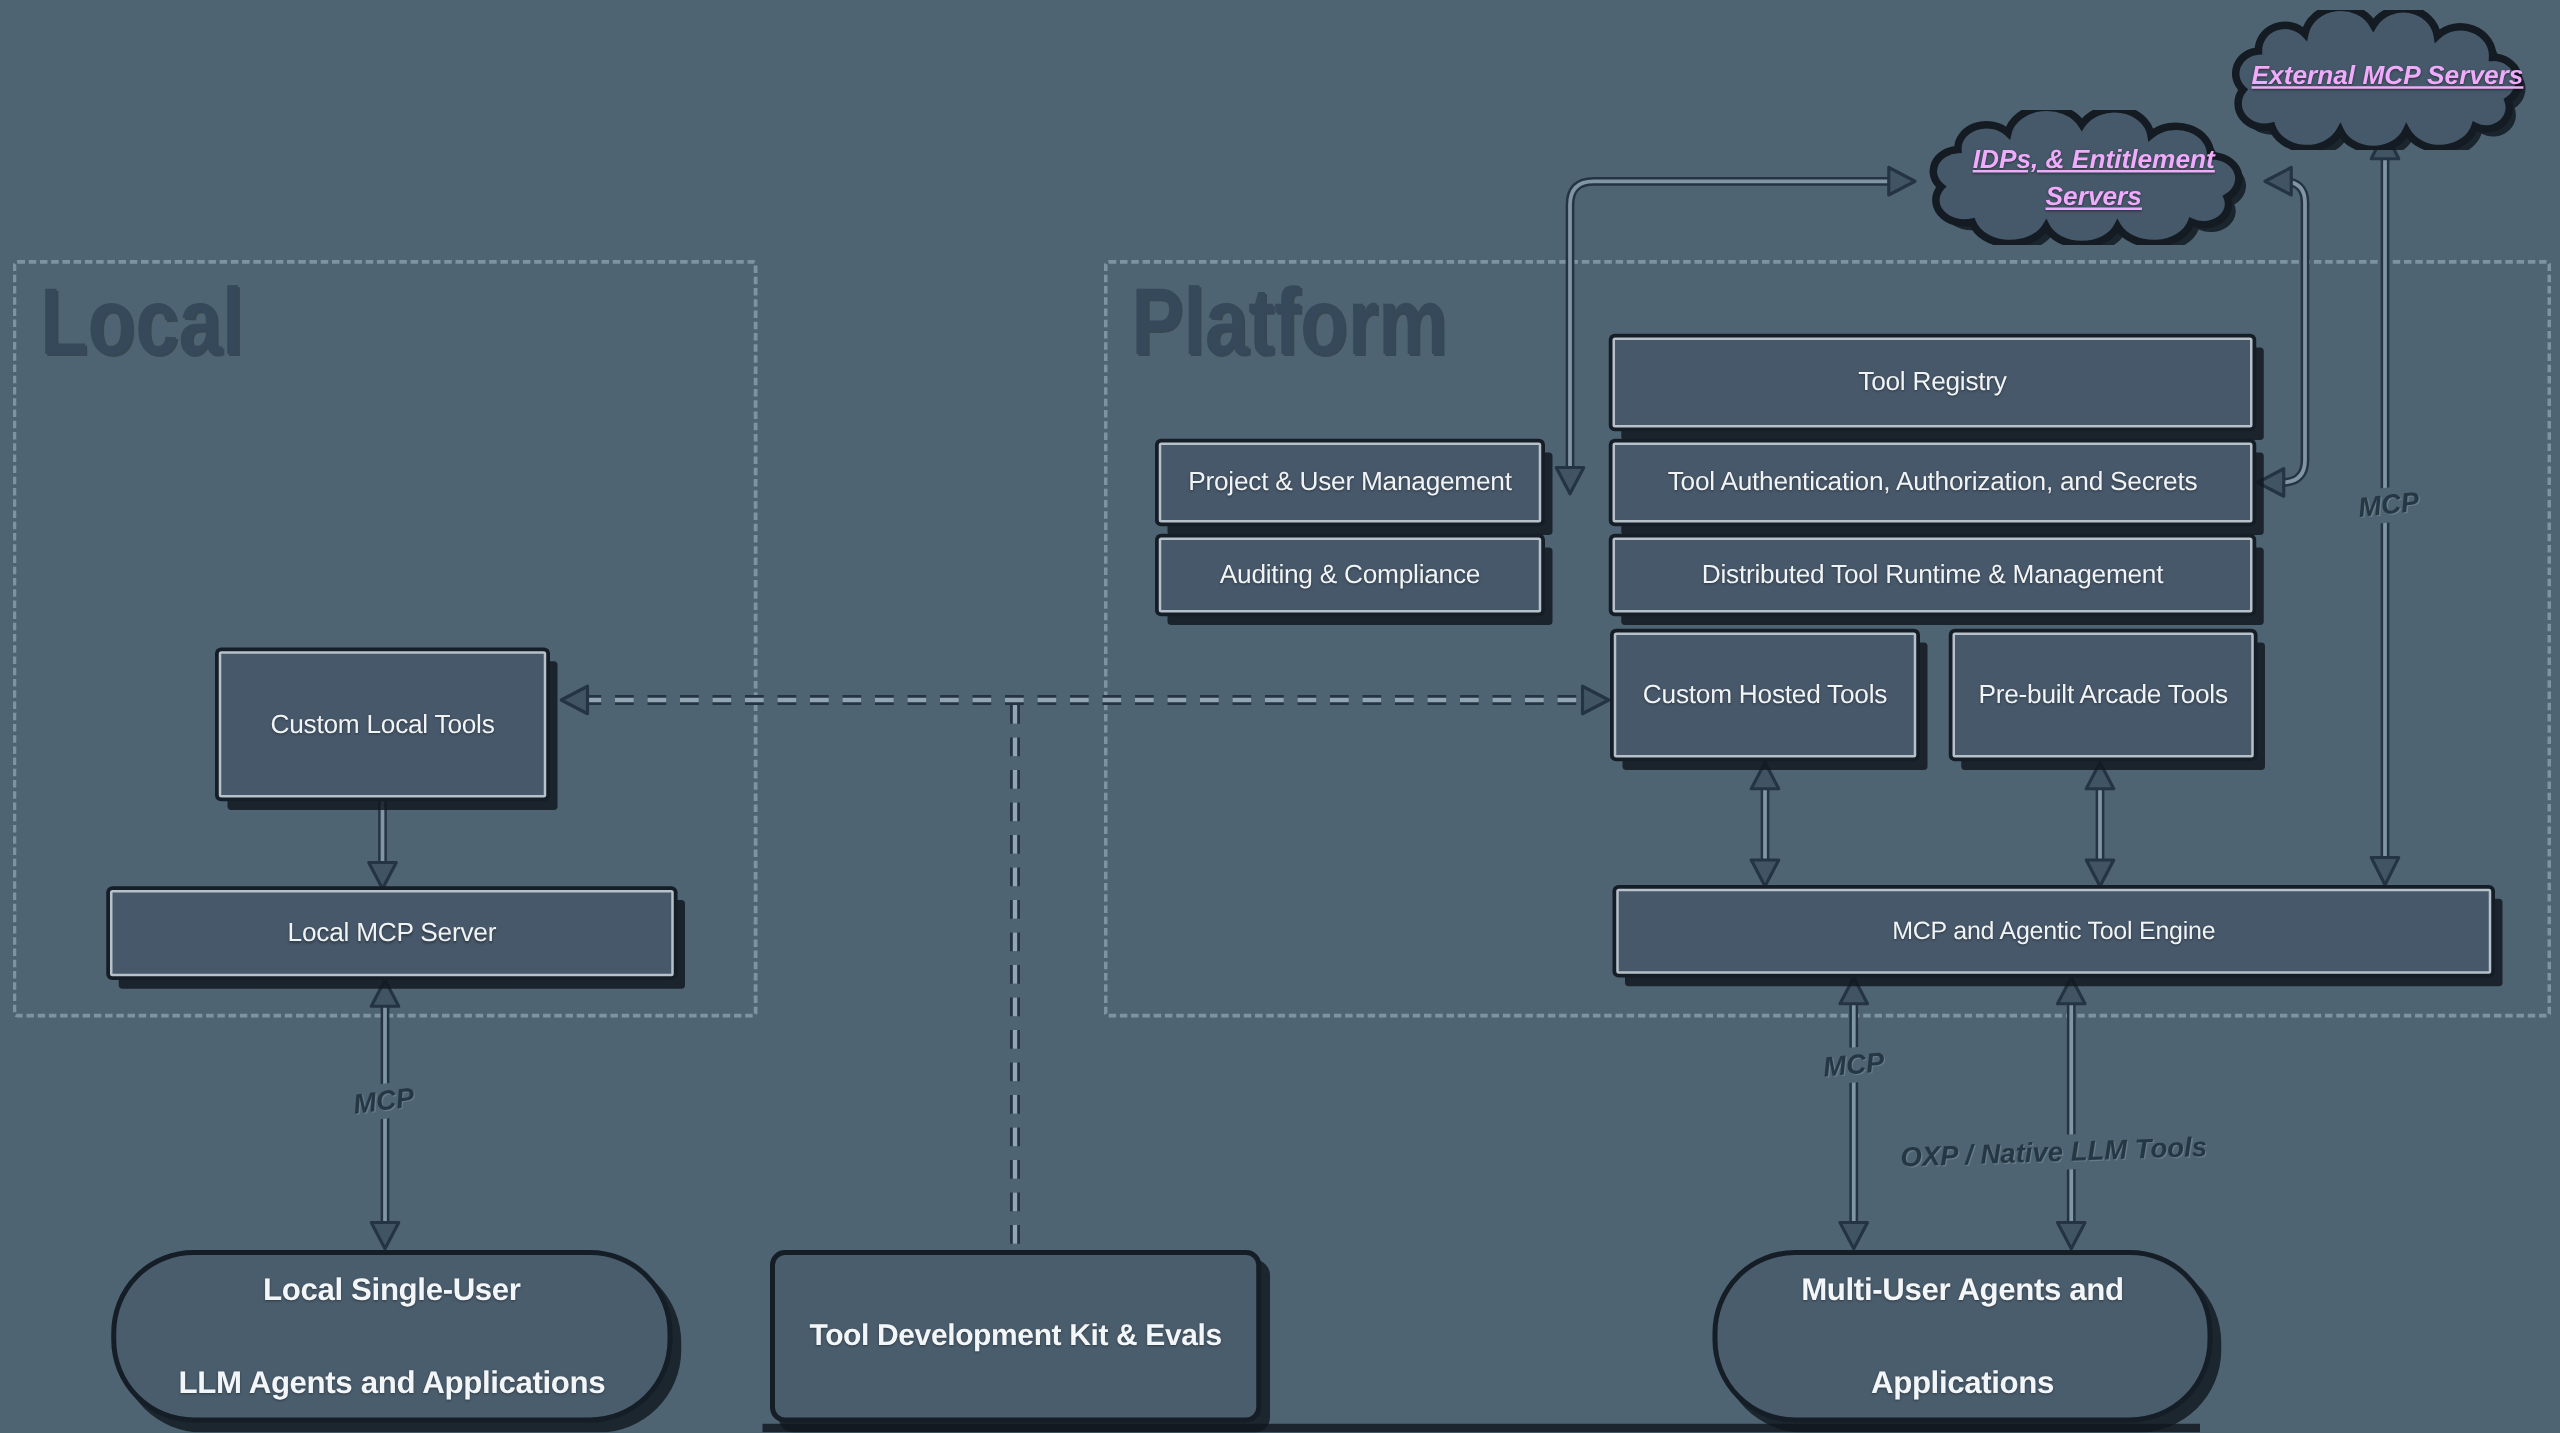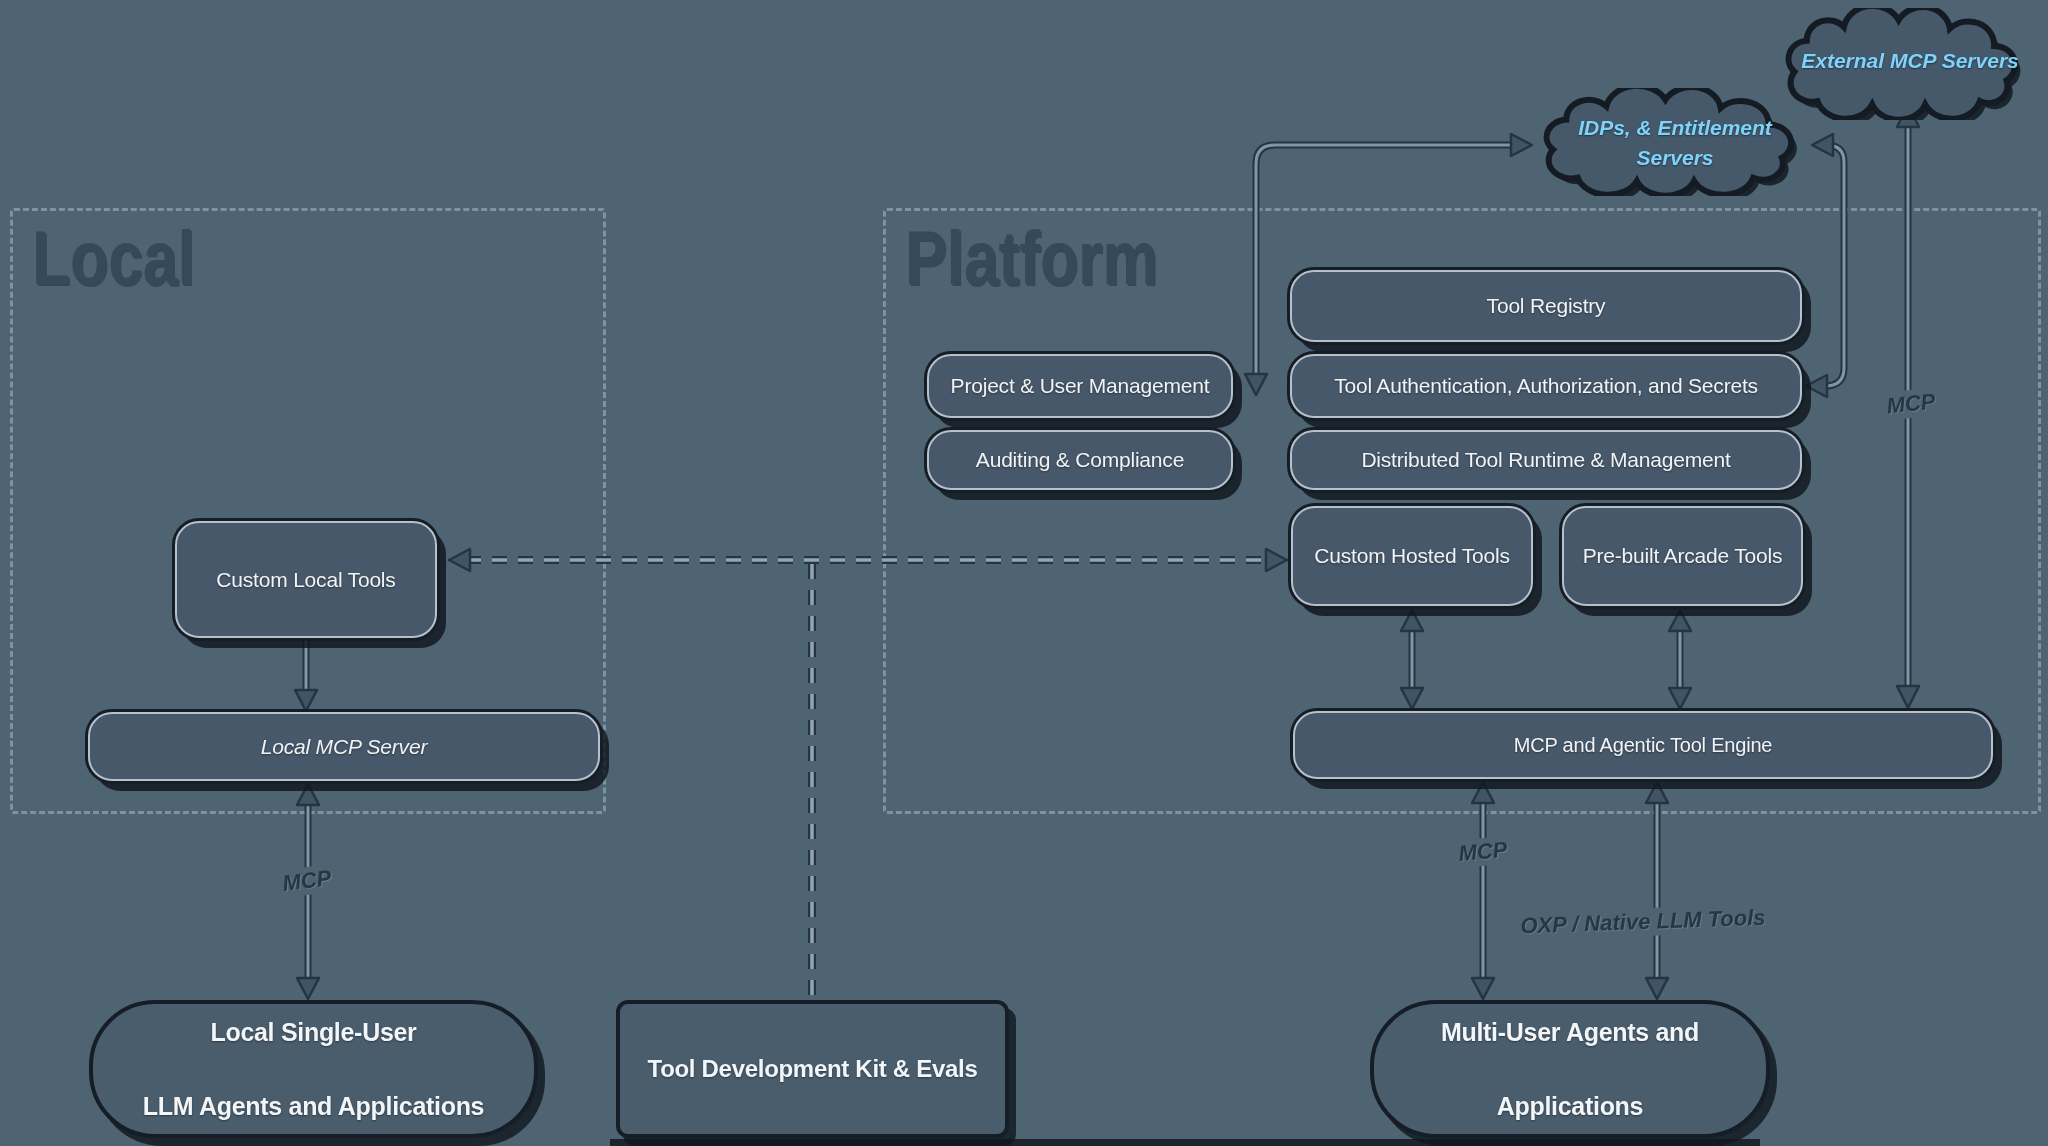--- a/index.html
+++ b/index.html
@@ -9,43 +9,43 @@
   }
   
   .group{position:absolute;border:3px dashed #7e93a1;border-radius:4px;z-index:1;}
   .group-title{
     position:absolute;font-size:76px;font-weight:bold;color:#36495a;
     transform:scaleX(0.82);transform-origin:left top;z-index:2;
     text-shadow:2px 2px 0 rgba(18,26,34,.38);letter-spacing:0px;white-space:nowrap;
   }
   
   .node{
-    position:absolute;background:#47586a;border:2px solid #b7c1c9;border-radius:24px;
+    position:absolute;background:#47586a;border:2px solid #b7c1c9;border-radius:2px;
     box-shadow:0 0 0 3px #151d26, 8px 9px 0 1px rgba(16,22,29,.82);
     display:flex;align-items:center;justify-content:center;text-align:center;
     color:#f1f4f6;font-size:21px;letter-spacing:-0.2px;
     text-shadow:0 1px 2px rgba(0,0,0,.4);z-index:4;padding:0 10px;box-sizing:border-box;
   }
   .node--engine{font-size:20px;}
   
   .terminal{
     position:absolute;background:#4a5d6d;border:4px solid #151d26;
     box-shadow:7px 8px 0 0 rgba(16,22,29,.8);
     display:flex;flex-direction:column;align-items:center;justify-content:center;gap:8px;
     color:#f3f6f8;font-weight:bold;font-size:25px;letter-spacing:-0.3px;
     text-shadow:0 1px 2px rgba(0,0,0,.4);z-index:4;text-align:center;box-sizing:border-box;
   }
   .terminal--pill{border-radius:66px;gap:45px;}
   .terminal--rect{border-radius:12px;font-size:24px;}
   
   .cloud{position:absolute;z-index:3;}
   .cloud-label{
-    position:absolute;z-index:4;color:#7dd3fc;font-style:italic;font-weight:600;
+    position:absolute;z-index:4;color:#f0abfc;font-style:italic;font-weight:600;
     font-size:21px;display:flex;flex-direction:column;align-items:center;justify-content:center;
-    text-align:left;line-height:1.45;text-shadow:0 1px 2px rgba(0,0,0,.45);
+    text-align:left;line-height:1.45;text-shadow:0 1px 2px rgba(0,0,0,.45);text-decoration:underline;
   }
   
   .edge-label{
     position:absolute;transform:translate(-50%,-50%) rotate(var(--rot,0deg));
     font-style:italic;font-weight:bold;font-size:22px;color:#263744;
     background:#4e6472;padding:1px 7px;border-radius:4px;z-index:5;white-space:nowrap;
     text-shadow:1px 1px 0 rgba(145,165,180,.35);
   }
   
   .arrows{position:absolute;left:0;top:0;z-index:2;}
@@ -186,21 +186,21 @@
   <div class="node" style="left:1562px;top:506px;width:241px;height:100px;">
     <span>Pre-built Arcade Tools</span>
   </div>
   <div class="node node--engine" style="left:1293px;top:711px;width:700px;height:68px;">
     <span>MCP and Agentic Tool Engine</span>
   </div>
 
   <div class="node" style="left:175px;top:521px;width:262px;height:117px;">
     <span>Custom Local Tools</span>
   </div>
-  <div class="node" style="left:88px;top:712px;width:512px;height:69px;font-style:italic;">
+  <div class="node" style="left:88px;top:712px;width:451px;height:69px;">
     <span>Local MCP Server</span>
   </div>
 
   <div class="terminal terminal--pill" style="left:89px;top:1000px;width:449px;height:138px;">
     <span>Local Single-User</span>
     <span>LLM Agents and Applications</span>
   </div>
   <div class="terminal terminal--rect" style="left:616px;top:1000px;width:393px;height:138px;">
     <span>Tool Development Kit &amp; Evals</span>
   </div>

